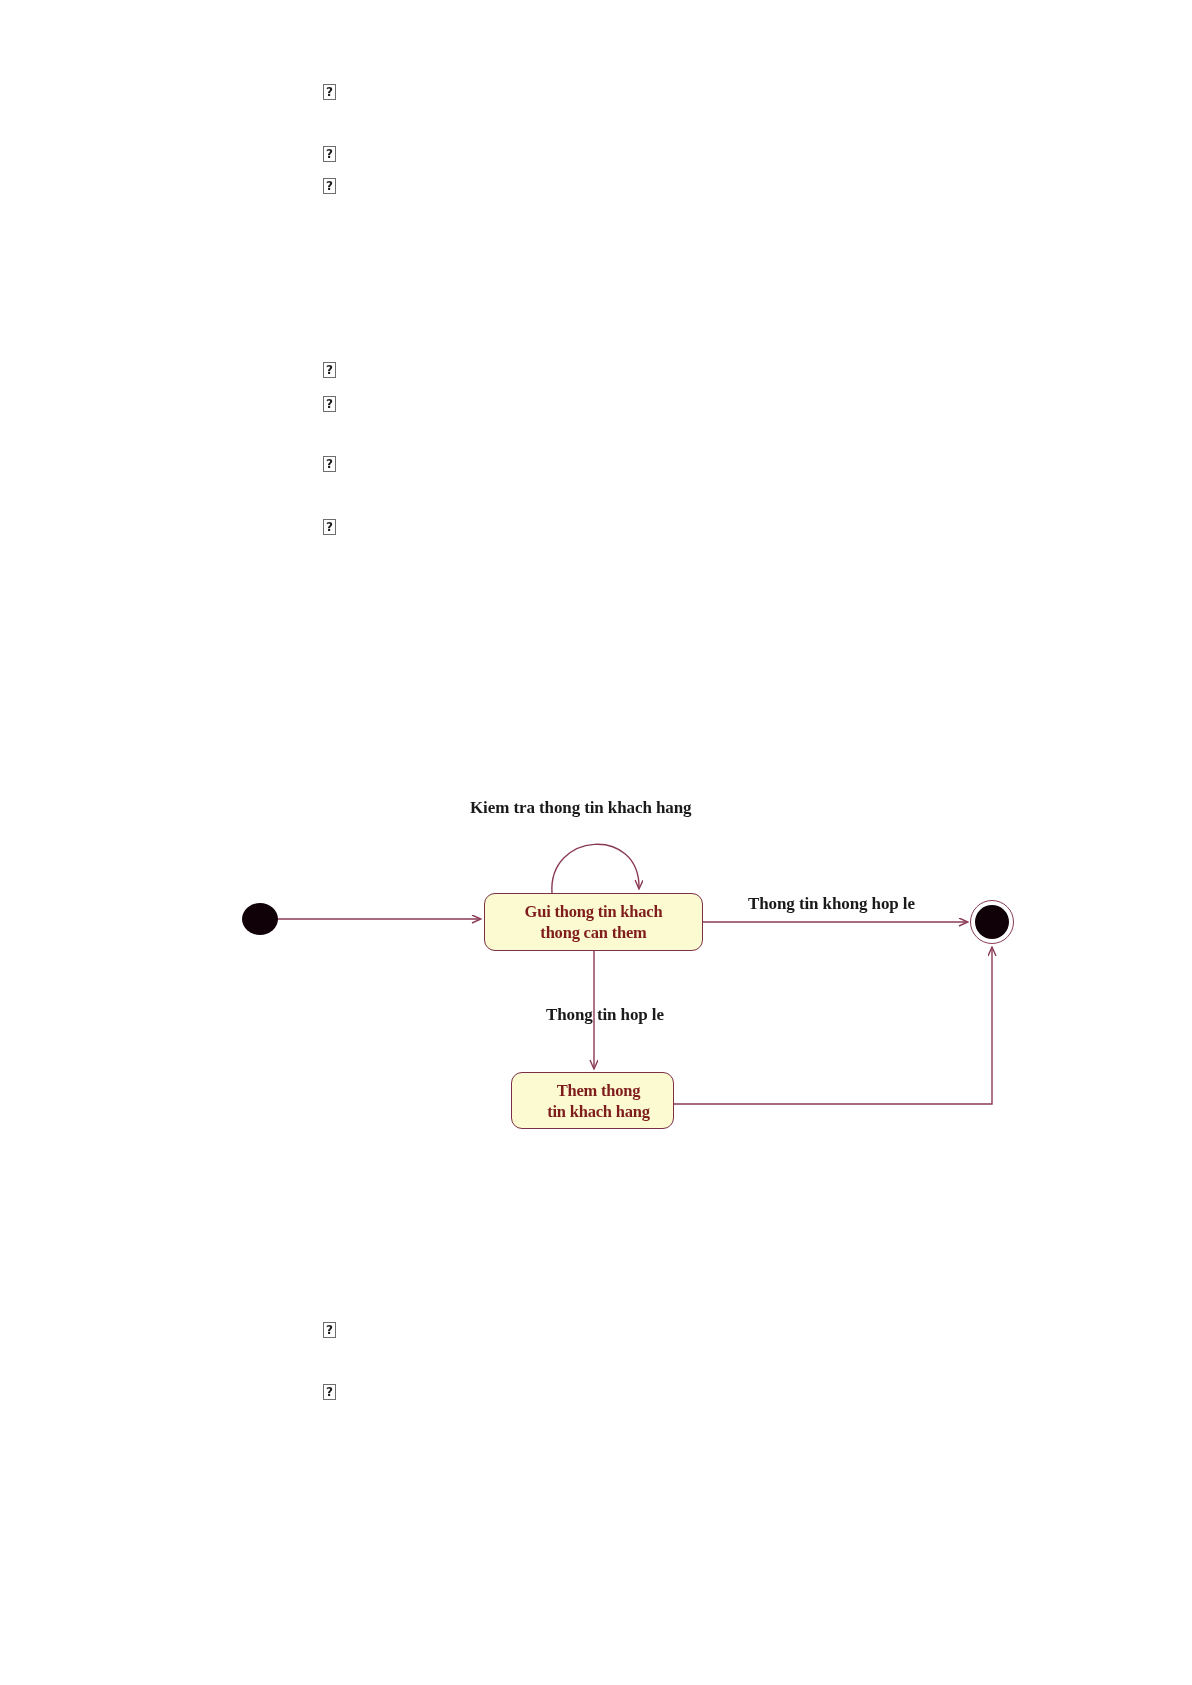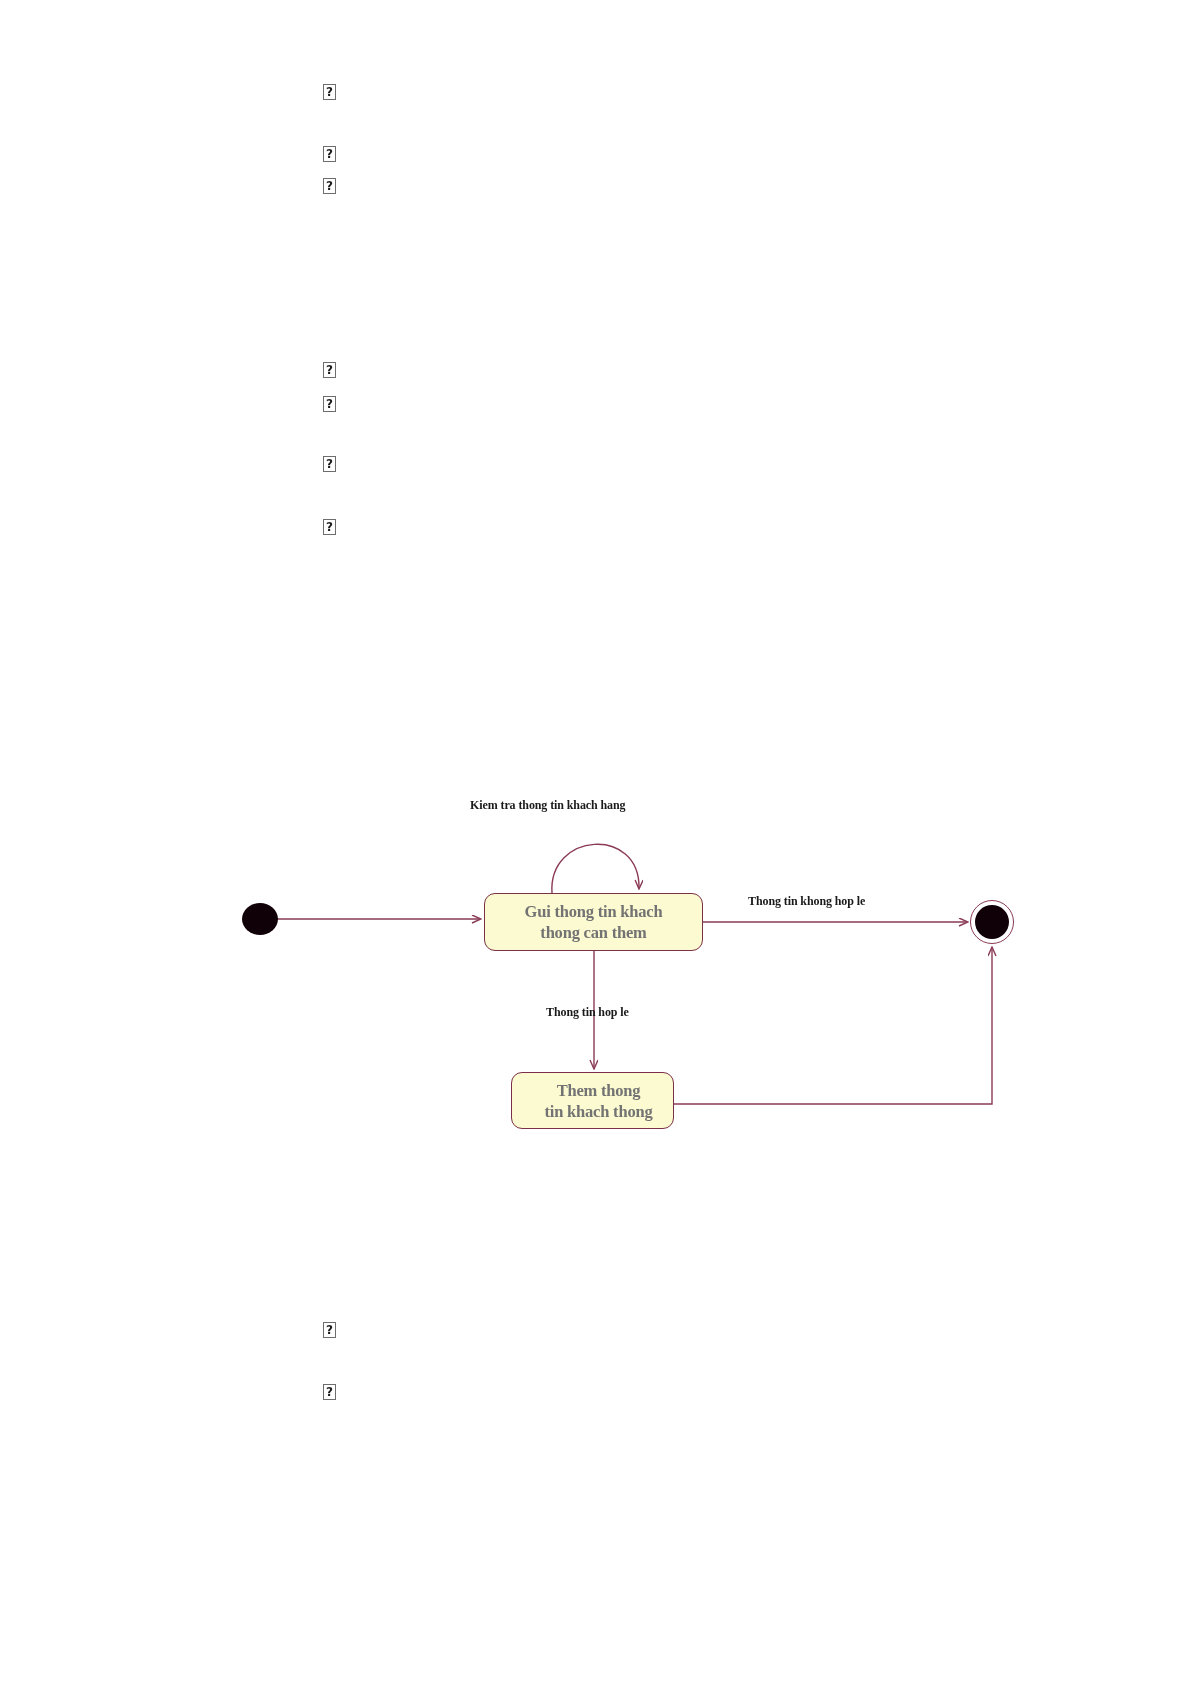--- a/index.html
+++ b/index.html
@@ -39,42 +39,42 @@
   #diagram {
     position: absolute;
     left: 0;
     top: 0;
     width: 1192px;
     height: 1685px;
   }
   .dg-label {
     position: absolute;
     font-family: "Liberation Serif", serif;
-    font-size: 12px;
+    font-size: 17px;
     font-weight: bold;
     color: #1a1a1a;
     white-space: nowrap;
     letter-spacing: -0.1px;
   }
 
   
   .state-box {
     position: absolute;
     box-sizing: border-box;
     background: #fcfad1;
     border: 1.3px solid #7a3046;
     border-radius: 11px;
     display: flex;
     align-items: center;
     justify-content: center;
     text-align: center;
     font-family: "Liberation Serif", serif;
     font-size: 16.5px;
     font-weight: bold;
-    color: #737373;
+    color: #7f1d1d;
     line-height: 21px;
     letter-spacing: -0.2px;
   }
 
   
   .initial-node {
     position: absolute;
     background: #100008;
     border-radius: 50%;
   }
@@ -143,21 +143,21 @@
     <div class="state-box" id="n-check" style="left: 484px; top: 893px; width: 219px; height: 58px;">
       <span>
         <span>Gui thong tin khach</span><br>
         <span>thong can them</span>
       </span>
     </div>
 
     <div class="state-box" id="n-add" style="left: 511px; top: 1072px; width: 163px; height: 57px; padding-left: 12px;">
       <span>
         <span>Them thong</span><br>
-        <span>tin khach thong</span>
+        <span>tin khach hang</span>
       </span>
     </div>
 
     <div class="dg-label" id="lbl-loop" style="left: 470px; top: 798px;">Kiem tra thong tin khach hang</div>
     <div class="dg-label" id="lbl-invalid" style="left: 748px; top: 894px; font-family: Liberation Serif, serif;">Thong tin khong hop le</div>
     <div class="dg-label" id="lbl-valid" style="left: 546px; top: 1005px; text-align: right;">Thong tin hop le</div>
 
   </div>
 </div>
 

